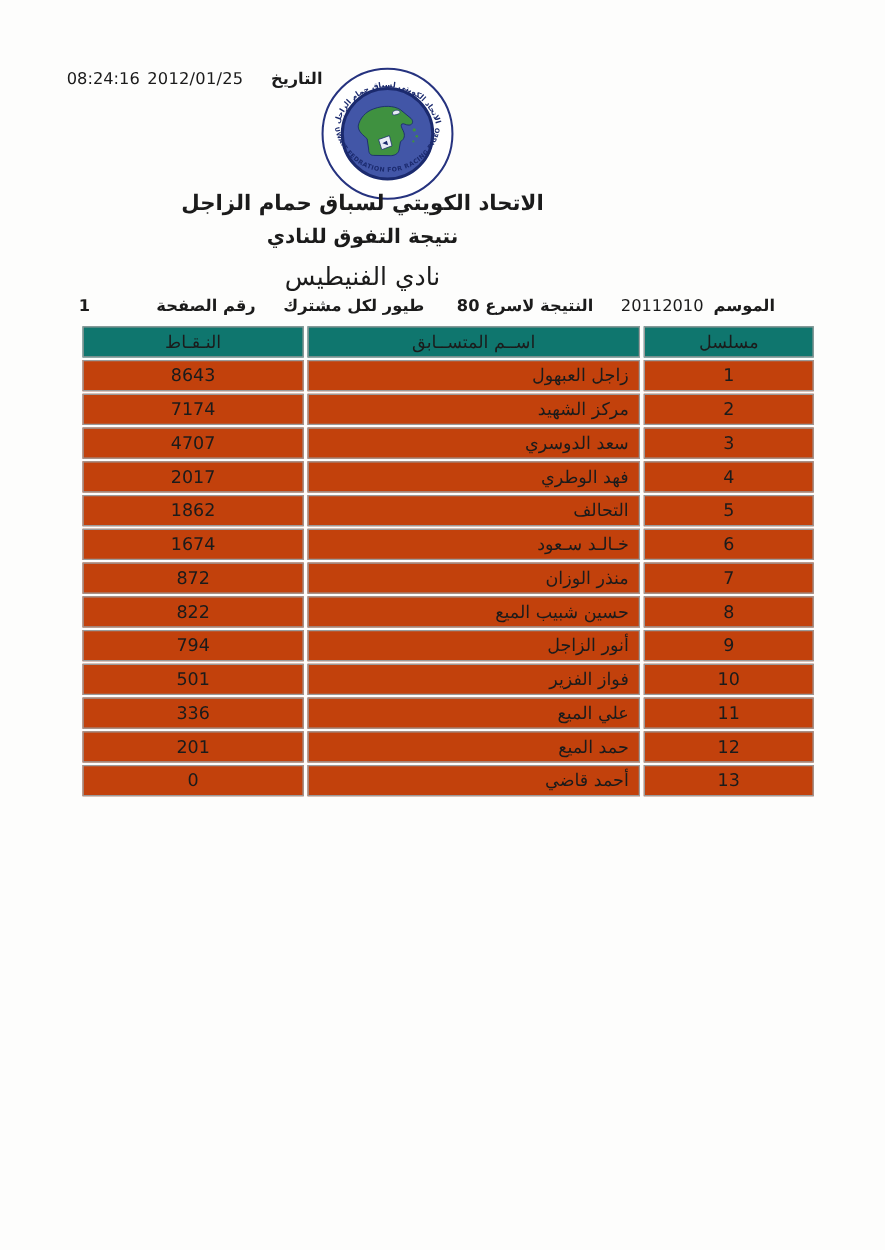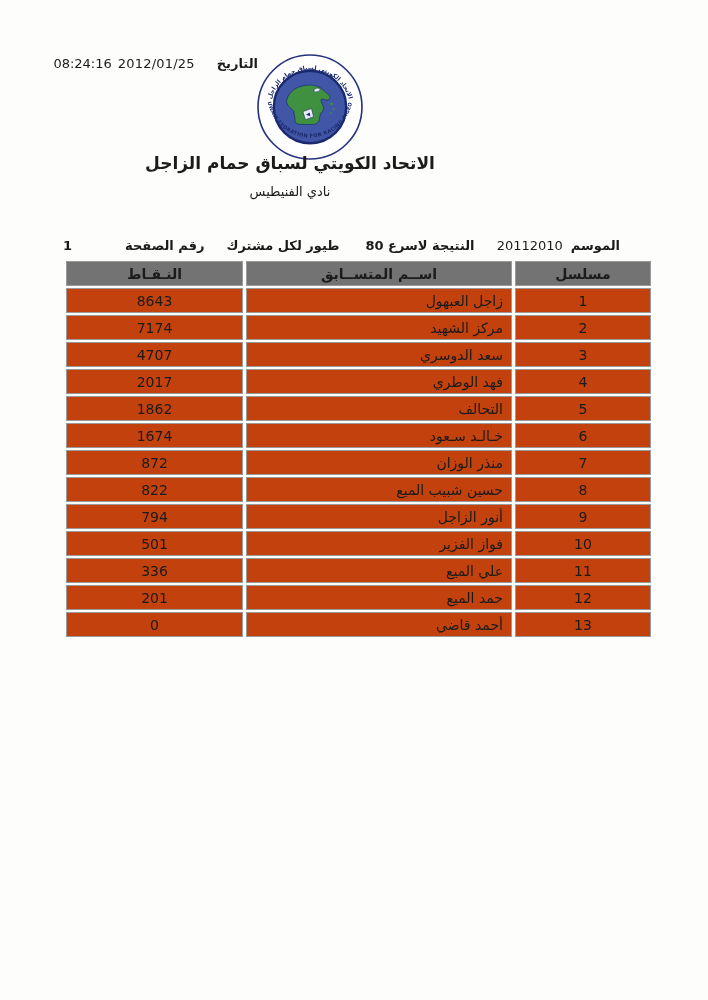--- a/index.html
+++ b/index.html
@@ -20,21 +20,21 @@
   }
   .date-label{font-weight:bold;margin-left:22px;}
   .date-value{direction:ltr;letter-spacing:.2px;}
   .time-value{direction:ltr;margin-right:6px;}
   
   .logo-wrap{position:absolute;top:53px;left:256px;width:108px;height:108px;}
   
   .titles{position:absolute;top:150px;left:17px;width:546px;text-align:center;direction:rtl;}
   .title-main{font-size:17px;font-weight:bold;line-height:1.6;}
   .title-sub{font-size:16px;font-weight:bold;line-height:1.55;}
-  .club-name{font-size:13px;margin-top:7px;}
+  .club-name{font-size:20px;margin-top:7px;}
   
   .meta-row{
     position:absolute;top:238px;left:63px;width:557px;
     direction:rtl;display:flex;justify-content:space-between;align-items:baseline;
     font-size:13px;
   }
   .meta-group{display:flex;direction:rtl;align-items:baseline;}
   .meta-label{font-weight:bold;text-align:right;}
   .season-value{margin-right:8px;}
   .result-part1{font-weight:bold;}
@@ -49,21 +49,21 @@
     table-layout:fixed;
   }
   .results th,.results td{
     border:1px solid #9a9a9a;
     height:23px;padding:0 8px;
     font-size:14px;line-height:1;
     overflow:hidden;white-space:nowrap;
     background:#c2410c;
   }
   .results th{
-    background:#737373;font-weight:bold;text-align:center;font-size:14px;
+    background:#0f766e;font-weight:normal;text-align:center;font-size:14px;
   }
   .col-serial{width:118px;text-align:center;}
   .col-name{width:248px;text-align:right;padding-right:12px;margin-left:25px;}
   .col-points{width:159px;text-align:center;font-size:15px;direction:ltr;}
 </style>
 </head>
 <body>
 
 <div class="page">
 
@@ -100,20 +100,21 @@
         <textPath href="#arcTop" startOffset="50%" text-anchor="middle">الاتحاد الكويتي لسباق حمام الزاجل</textPath>
       </text>
       <text font-size="4.9" font-weight="bold" fill="#1b2a6e" letter-spacing="0.35" font-family="DejaVu Sans, sans-serif">
         <textPath href="#arcBottom" startOffset="50%" text-anchor="middle">KUWAIT FEDRATION FOR RACING PIGEON</textPath>
       </text>
     </svg>
   </div>
 
   <div class="titles">
     <div class="title-main">الاتحاد الكويتي لسباق حمام الزاجل</div>
+    <div class="title-sub">نتيجة التفوق للنادي</div>
     <div class="club-name">نادي الفنيطيس</div>
   </div>
 
   <div class="meta-row">
     <div class="meta-group">
       <span class="meta-label">الموسم</span>
       <span class="season-value">20112010</span>
     </div>
     <div class="meta-group">
       <span class="result-part1">النتيجة لاسرع 80</span>

